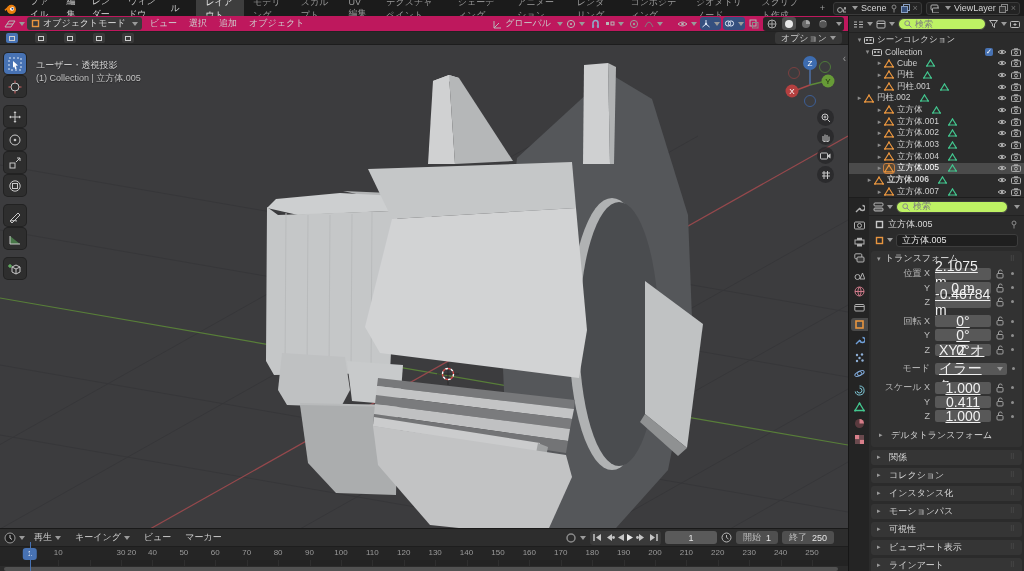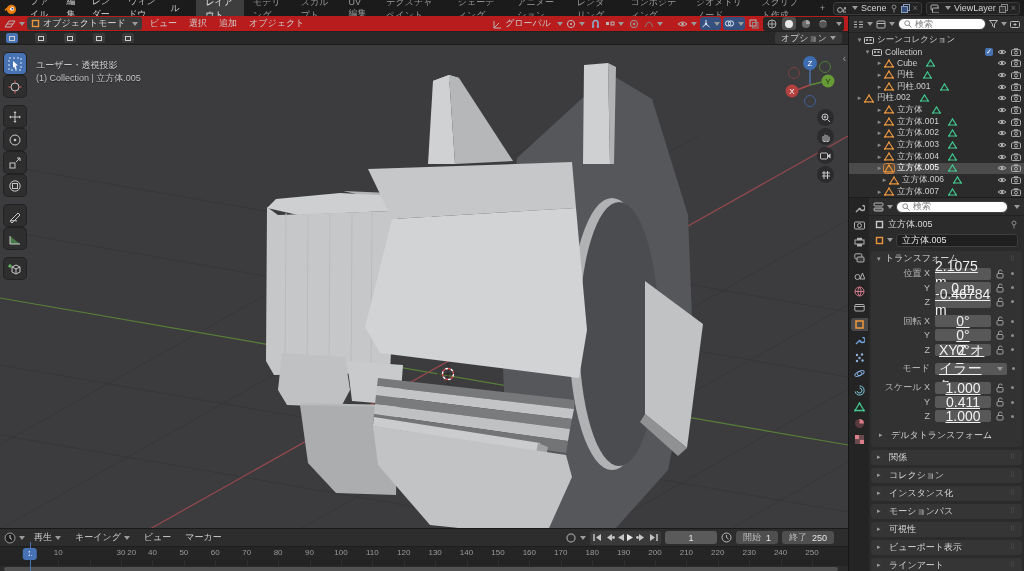--- a/index.html
+++ b/index.html
@@ -16,21 +16,21 @@
   #ws-add{color:#9b9b9b;padding:0 6px;}
   #topbar-right{margin-left:auto;display:flex;gap:4px;align-items:center;}
   .sel-widget{display:flex;align-items:center;background:#232323;border:1px solid #3a3a3a;border-radius:3px;height:13px;padding:0 3px;gap:3px;color:#d4d4d4;}
   .sel-widget .mini{opacity:.85}
   .gray-x{color:#6f6f6f;font-size:9px;}
   
   #main{display:flex;height:555px;}
   #left-col{width:848px;display:flex;flex-direction:column;}
   #right-col{width:176px;display:flex;flex-direction:column;background:#2b2b2b;border-left:1px solid #161616;}
   
-  #vp-header{height:16px;background:#b91c1c;display:flex;align-items:center;padding:0 4px;gap:2px;border-bottom:1px solid #222;}
+  #vp-header{height:16px;background:#be185d;display:flex;align-items:center;padding:0 4px;gap:2px;border-bottom:1px solid #222;}
   #vp-header .menu-item{padding:0 6px;}
   .hdr-chip{display:flex;align-items:center;background:#3a3a3a;border-radius:3px;height:13px;padding:0 4px;gap:3px;color:#dcdcdc;}
   .icon-btn{display:flex;align-items:center;justify-content:center;height:13px;min-width:14px;border-radius:3px;padding:0 1px;}
   .icon-btn.blue{background:#35507f;}
   .shade-group{display:flex;align-items:center;background:#262626;border-radius:3px;height:14px;padding:0 2px;gap:3px;}
   .shade-group .icon-btn.active{background:#4f4f4f;}
   
   #tool-settings{height:13px;background:#282828;display:flex;align-items:center;padding:0 6px;gap:17px;border-bottom:1px solid #1d1d1d;}
   .ts-ico{width:12px;height:10px;border-radius:2px;background:#3a3a3a;display:flex;align-items:center;justify-content:center;}
   .ts-ico.active{background:#4772b3;}
@@ -59,21 +59,21 @@
   .tick-label{position:absolute;top:1px;transform:translateX(-50%);color:#9a9a9a;font-size:8px;}
   #frame-badge{position:absolute;top:1px;left:30px;transform:translateX(-50%);background:#4772b3;color:#fff;border-radius:3px;padding:0 5px;height:12px;line-height:12px;font-size:8px;}
   #tl-track{position:relative;height:6px;background:#232323;overflow:hidden;}
   .track-sep{position:absolute;top:0;bottom:0;width:1px;background:#2e2e2e;}
   #tl-scroll{position:relative;height:5px;background:#2b2b2b;}
   #tl-thumb{position:absolute;left:4px;right:10px;top:1px;height:4px;background:#515151;border-radius:2px;}
   #playhead{position:absolute;left:30px;top:13px;bottom:0;width:1px;background:#4772b3;}
   
   #outliner{height:181px;display:flex;flex-direction:column;background:#2b2b2b;}
   #outliner-header{height:17px;background:#2d2d2d;display:flex;align-items:center;gap:3px;padding:0 4px;border-bottom:1px solid #222;}
-  .search-box{flex:1;display:flex;align-items:center;background:#ffffff;border:1px solid #3d3d3d;border-radius:8px;height:12px;padding:0 5px;gap:3px;color:#8a8a8a;}
+  .search-box{flex:1;display:flex;align-items:center;background:#bef264;border:1px solid #3d3d3d;border-radius:8px;height:12px;padding:0 5px;gap:3px;color:#8a8a8a;}
   .search-box .ph{color:#7f7f7f;}
   #outliner-tree{flex:1;overflow:hidden;padding-top:1px;}
   .ot-row{height:11.7px;display:flex;align-items:center;padding:0 3px 0 6px;font-size:8.5px;color:#cfcfcf;}
   .ot-row.selected{background:#4b4b4b;color:#fff;}
   .ot-arrow{color:#8d8d8d;width:9px;font-size:7px;text-align:center;flex:none;}
   .ot-name{margin:0 3px;white-space:nowrap;text-align:center;}
   .ot-right{margin-left:auto;display:flex;gap:4px;align-items:center;}
   .ot-check{width:8px;height:8px;background:#4772b3;border-radius:2px;color:#fff;font-size:7px;line-height:8px;text-align:center;}
   .data-ico{color:#43c78f;font-size:8px;margin-left:6px;}
   .sel-box{outline:1px solid #c87e3f;border-radius:2px;background:#5a4a36;}
@@ -1069,21 +1069,21 @@
                 </span>
                 <span class="mini">
                   <svg width="10" height="8">
                     <rect x="0.5" y="1.8" width="9" height="5.8" rx="1" fill="none" stroke="#b0b0b0"></rect>
                     <circle cx="5" cy="4.7" r="1.5" fill="none" stroke="#b0b0b0"></circle>
                     <rect x="3" y="0.3" width="4" height="1.5" fill="#b0b0b0"></rect>
                   </svg>
                 </span>
               </span>
             </div>
-            <div class="ot-row" style="padding-left: 31px;">
+            <div class="ot-row" style="padding-left: 16px; font-weight: bold;">
               <span class="ot-arrow">▸</span>
               <span class="mini">
                 <svg width="10" height="9">
                   <path d="M5 1.2 L9.2 7.8 H0.8Z" fill="none" stroke="#e8953f" stroke-width="1.2"></path>
                   <circle cx="5" cy="1.4" r="0.9" fill="#e8953f"></circle>
                   <circle cx="9" cy="7.8" r="0.9" fill="#e8953f"></circle>
                   <circle cx="1" cy="7.8" r="0.9" fill="#e8953f"></circle>
                 </svg>
               </span>
               <span class="ot-name">立方体.006</span>

